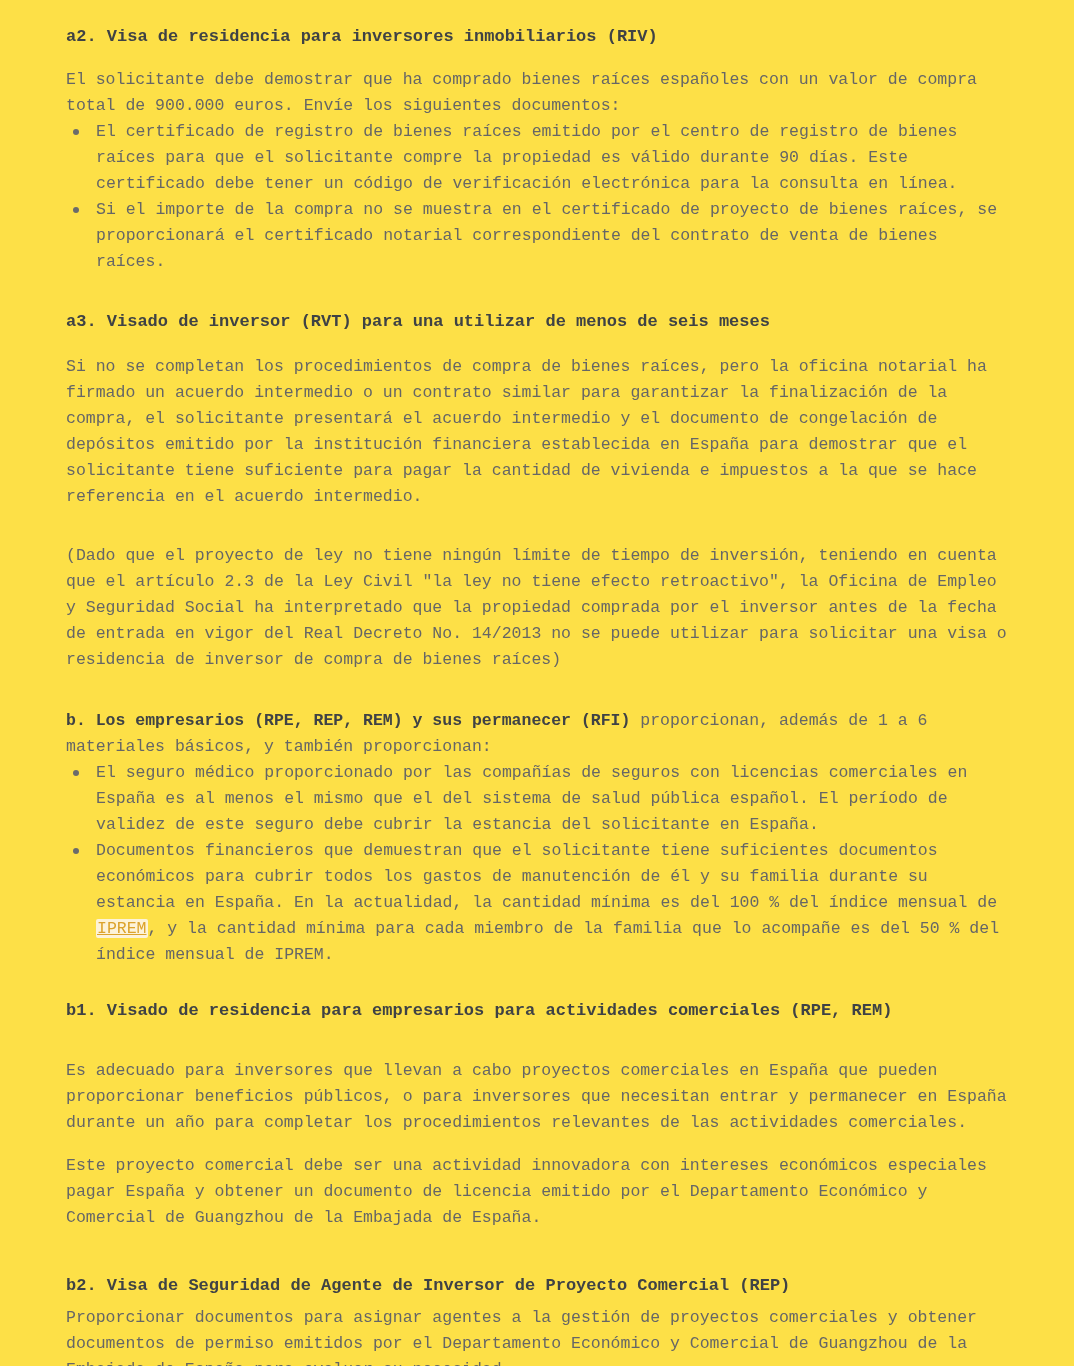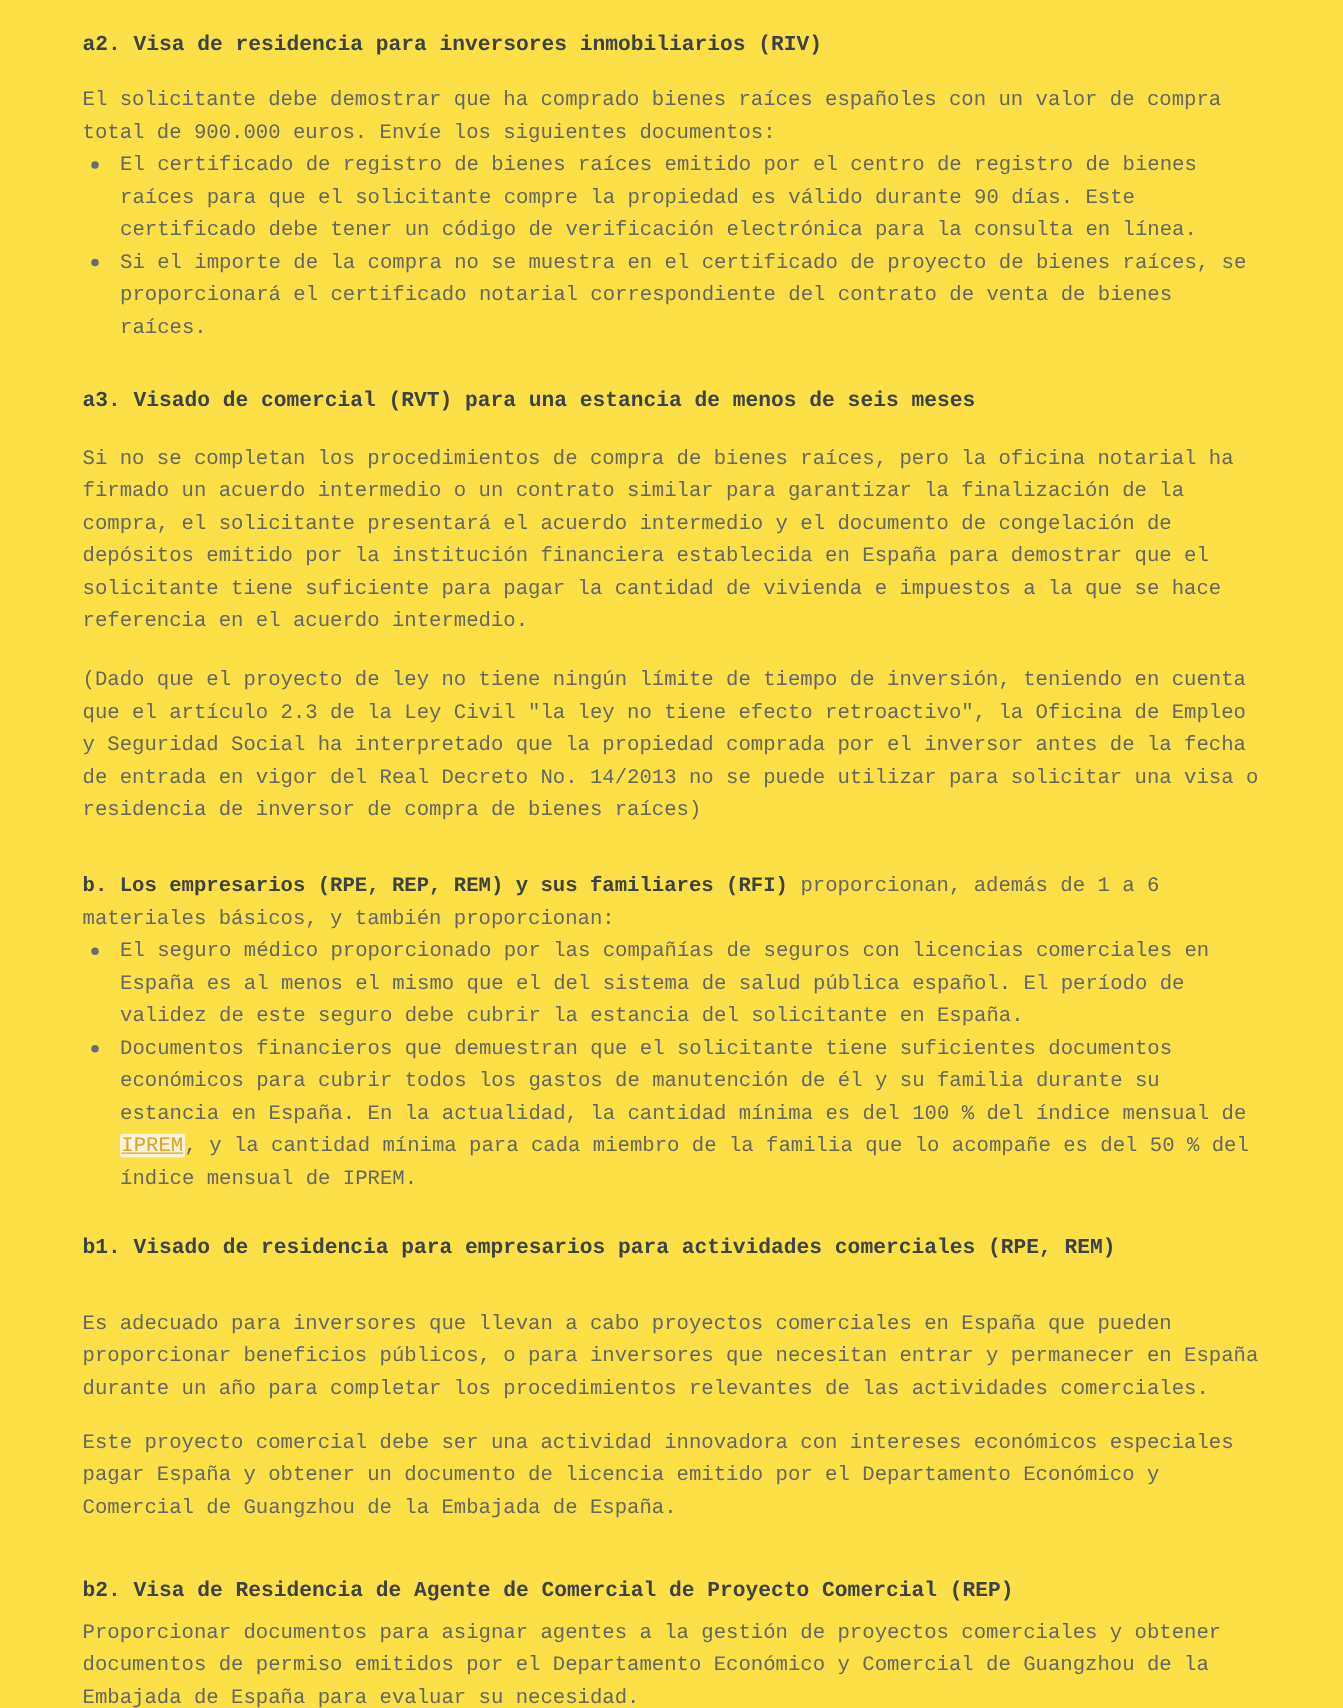--- a/index.html
+++ b/index.html
@@ -56,21 +56,21 @@
     background: #fdf3d8;
     border-radius: 2px;
     padding: 0 1px;
     cursor: pointer;
   }
   
   .mt-intro   { margin-top: 17px; }
   .mt-list    { margin-top: 2px; }
   .mt-h-a3    { margin-top: 34px; }
   .mt-p-a3    { margin-top: 19px; }
-  .mt-note    { margin-top: 21px; }
+  .mt-note    { margin-top: 33px; }
   .mt-b-lead  { margin-top: 35px; }
   .mt-b-list  { margin-top: 20px; }
   .mt-h-b1    { margin-top: 30px; }
   .mt-p-b1a   { margin-top: 34px; }
   .mt-p-b1b   { margin-top: 17px; }
   .mt-h-b2    { margin-top: 42px; }
   .mt-p-b2    { margin-top: 6px; }
 </style>
 </head>
 <body>
@@ -84,45 +84,45 @@
       <li>
         <span>El certificado de registro de bienes raíces emitido por el centro de registro de bienes raíces para que el solicitante compre la propiedad es válido durante 90 días. Este certificado debe tener un código de verificación electrónica para la consulta en línea.</span>
       </li>
       <li>
         <span>Si el importe de la compra no se muestra en el certificado de proyecto de bienes raíces, se proporcionará el certificado notarial correspondiente del contrato de venta de bienes raíces.</span>
       </li>
     </ul>
   </section>
 
   <section>
-    <h3 class="heading mt-h-a3">a3. Visado de comercial (RVT) para una estancia de menos de seis meses</h3>
+    <h3 class="heading mt-h-a3">a3. Visado de inversor (RVT) para una utilizar de menos de seis meses</h3>
     <p class="mt-p-a3">
       <span style="display:block">Si no se completan los procedimientos de compra de bienes raíces, pero la oficina notarial ha firmado un acuerdo intermedio o un contrato similar para garantizar la finalización de la compra, el solicitante presentará el acuerdo intermedio y el documento de congelación de depósitos emitido por la institución financiera establecida en España para demostrar que el solicitante tiene suficiente para pagar la cantidad de vivienda e impuestos a la que se hace referencia en el acuerdo intermedio.</span>
     </p>
     <p class="mt-note">(Dado que el proyecto de ley no tiene ningún límite de tiempo de inversión, teniendo en cuenta que el artículo 2.3 de la Ley Civil "la ley no tiene efecto retroactivo", la Oficina de Empleo y Seguridad Social ha interpretado que la propiedad comprada por el inversor antes de la fecha de entrada en vigor del Real Decreto No. 14/2013 no se puede utilizar para solicitar una visa o residencia de inversor de compra de bienes raíces)</p>
   </section>
 
   <section>
     <p class="mt-b-lead">
-      <span class="lead-bold">b. Los empresarios (RPE, REP, REM) y sus familiares (RFI)</span><span> proporcionan, además de 1 a 6 materiales básicos, y también proporcionan:</span>
+      <span class="lead-bold">b. Los empresarios (RPE, REP, REM) y sus permanecer (RFI)</span><span> proporcionan, además de 1 a 6 materiales básicos, y también proporcionan:</span>
     </p>
     <ul class="bullets mt-b-list">
       <li>
         <span>El seguro médico proporcionado por las compañías de seguros con licencias comerciales en España es al menos el mismo que el del sistema de salud pública español. El período de validez de este seguro debe cubrir la estancia del solicitante en España.</span>
       </li>
       <li>
         <span>Documentos financieros que demuestran que el solicitante tiene suficientes documentos económicos para cubrir todos los gastos de manutención de él y su familia durante su estancia en España. En la actualidad, la cantidad mínima es del 100 % del índice mensual de </span><a class="doc-link">IPREM</a><span>, y la cantidad mínima para cada miembro de la familia que lo acompañe es del 50 % del índice mensual de IPREM.</span>
       </li>
     </ul>
   </section>
 
   <section>
     <h3 class="heading mt-h-b1">b1. Visado de residencia para empresarios para actividades comerciales (RPE, REM)</h3>
     <p class="mt-p-b1a">Es adecuado para inversores que llevan a cabo proyectos comerciales en España que pueden proporcionar beneficios públicos, o para inversores que necesitan entrar y permanecer en España durante un año para completar los procedimientos relevantes de las actividades comerciales.</p>
     <p class="mt-p-b1b">Este proyecto comercial debe ser una actividad innovadora con intereses económicos especiales pagar España y obtener un documento de licencia emitido por el Departamento Económico y Comercial de Guangzhou de la Embajada de España.</p>
   </section>
 
   <section>
-    <h3 class="heading mt-h-b2">b2. Visa de Residencia de Agente de Comercial de Proyecto Comercial (REP)</h3>
+    <h3 class="heading mt-h-b2">b2. Visa de Seguridad de Agente de Inversor de Proyecto Comercial (REP)</h3>
     <p class="mt-p-b2">Proporcionar documentos para asignar agentes a la gestión de proyectos comerciales y obtener documentos de permiso emitidos por el Departamento Económico y Comercial de Guangzhou de la Embajada de España para evaluar su necesidad.</p>
   </section>
 
 </div>
 
 </body></html>

